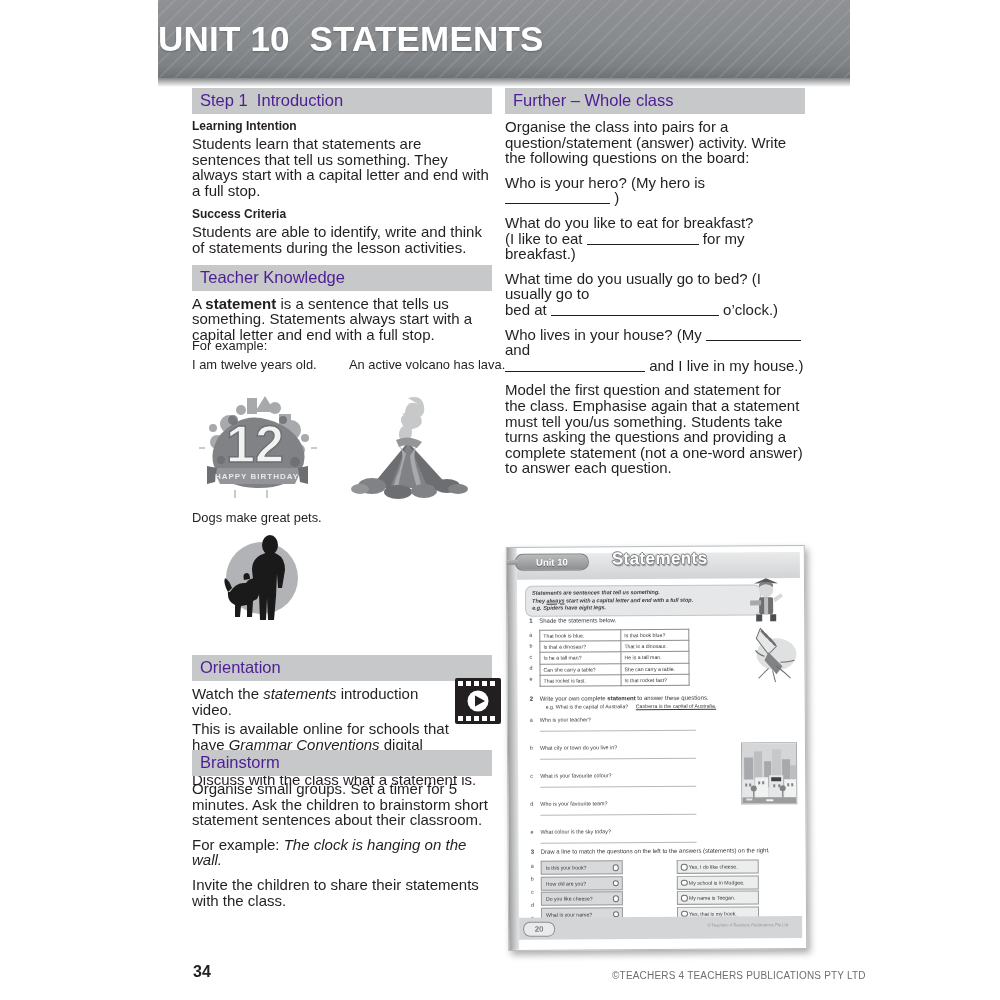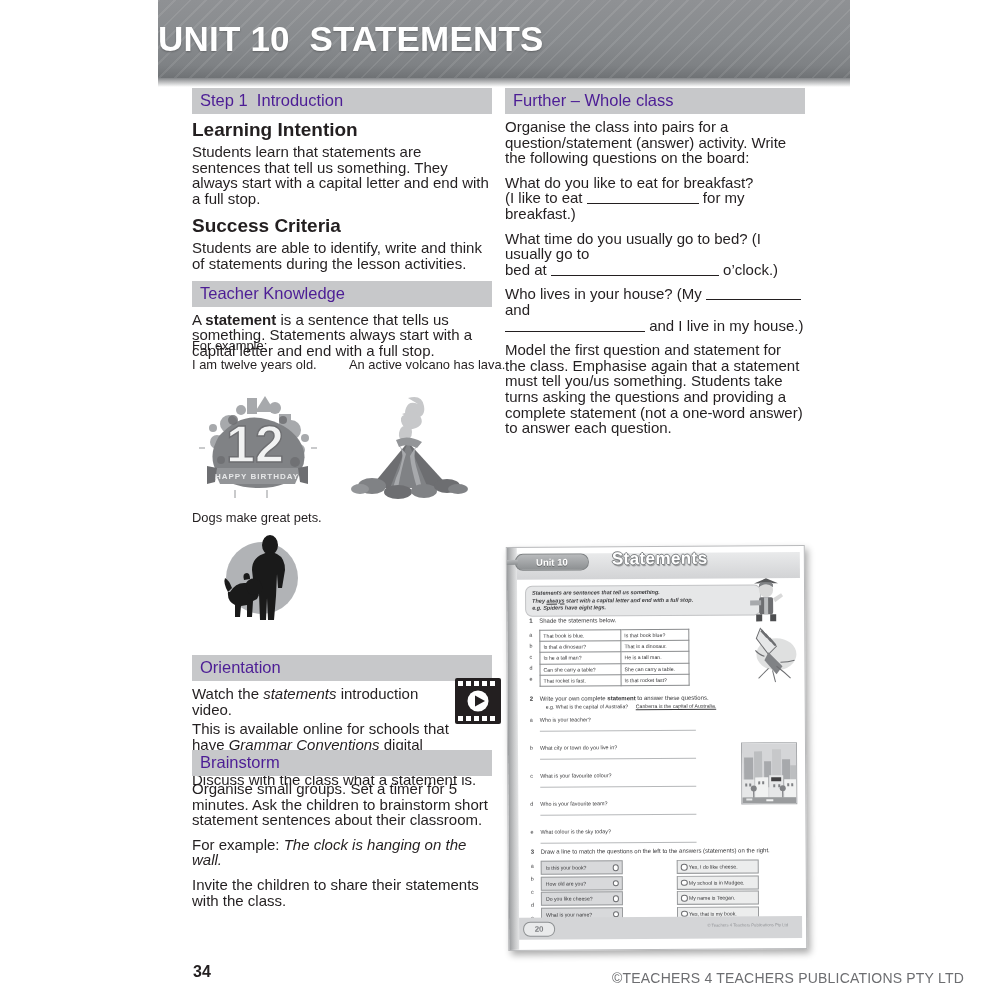--- a/index.html
+++ b/index.html
@@ -40,21 +40,21 @@
   .bar{
     background:#c7c8ca;
     font-size:16.5px;
     padding:3px 8px 4px 8px;
     color:#4c1d95;
     margin-bottom:5px;
     white-space:pre;
   }
   .bar.w295{width:284px;}
   h3.sub{
-    font-size:19px;font-weight:bold;margin:3px 0 3px 0;
+    font-size:12px;font-weight:bold;margin:3px 0 3px 0;
   }
   p.body{
     font-size:15px;line-height:15.6px;margin:0 0 9px 0;
   }
   p.tight{margin-bottom:4px;}
   .ital{font-style:italic;}
   .bold{font-weight:bold;}
 
   
   .blank{
@@ -72,21 +72,21 @@
   #img-birthday{position:absolute;left:195px;top:390px;width:125px;height:110px;}
   #img-volcano{position:absolute;left:350px;top:392px;width:120px;height:108px;}
   #dogs-line{position:absolute;left:192px;top:510px;font-size:12.9px;}
   #img-dog{position:absolute;left:208px;top:530px;width:105px;height:105px;}
 
   
   #video-icon{position:absolute;left:455px;top:678px;width:46px;height:46px;}
 
   
   #page-num{position:absolute;left:193px;top:963px;font-size:16px;font-weight:bold;}
-  #copyright{position:absolute;left:612px;top:970px;font-size:14px;color:#6d6e71;letter-spacing:.2px;}
+  #copyright{position:absolute;left:612px;top:970px;font-size:10px;color:#6d6e71;letter-spacing:.2px;}
 
   
   #ws{
     position:absolute;left:507px;top:546px;width:297px;height:402px;
     background:#ffffff;
     border:1px solid #b9babc;
     box-shadow:3px 4px 7px rgba(0,0,0,.33);
     overflow:hidden;
     font-size:5.4px;
     color:#3a3a3c;
@@ -302,20 +302,21 @@
   <div class="bar">Brainstorm</div>
   <p class="body">Organise small groups. Set a timer for 5 minutes. Ask the children to brainstorm short statement sentences about their classroom.</p>
   <p class="body"><span>For example: </span><span class="ital">The clock is hanging on the wall.</span></p>
   <p class="body">Invite the children to share their statements with the class.</p>
 </div>
 
 <div class="col" id="col-right">
   <div class="bar w295">Further – Whole class</div>
   <p class="body">Organise the class into pairs for a question/statement (answer) activity. Write the following questions on the board:</p>
 
+  <p class="body"><span>Who is your hero? (My hero is </span><span class="blank" style="width:105px;"></span><span> )</span></p>
 
   <p class="body"><span>What do you like to eat for breakfast?</span><br><span>(I like to eat </span><span class="blank" style="width:112px;"></span><span> for my breakfast.)</span></p>
 
   <p class="body"><span>What time do you usually go to bed? (I usually go to</span><br><span>bed at </span><span class="blank" style="width:168px;"></span><span> o’clock.)</span></p>
 
   <p class="body"><span>Who lives in your house? (My </span><span class="blank" style="width:95px;"></span><span> and</span><br><span class="blank" style="width:140px;"></span><span> and I live in my house.)</span></p>
 
   <p class="body">Model the first question and statement for the class. Emphasise again that a statement must tell you/us something. Students take turns asking the questions and providing a complete statement (not a one-word answer) to answer each question.</p>
 </div>
 

